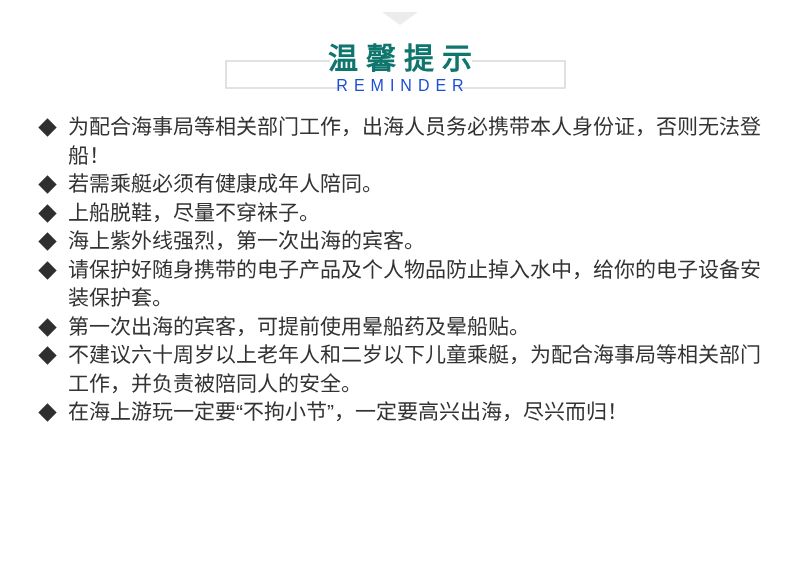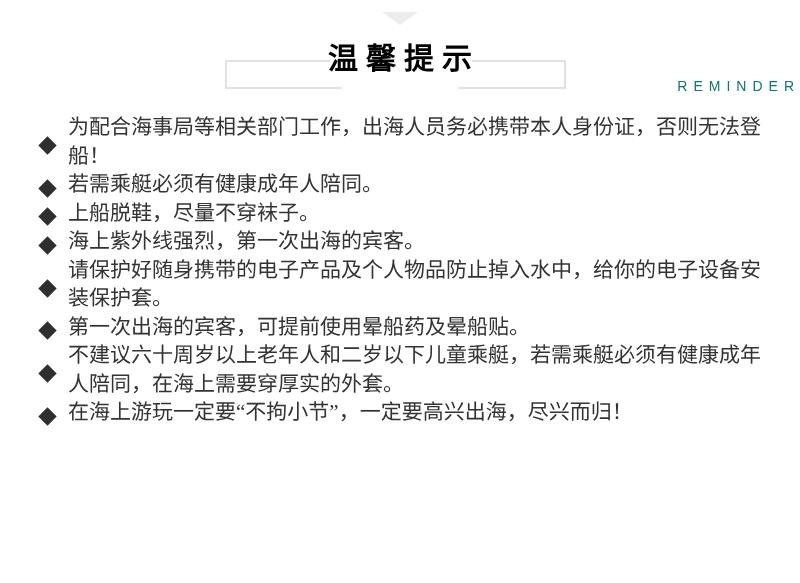--- a/index.html
+++ b/index.html
@@ -16,35 +16,35 @@
     position:absolute;left:50%;top:12px;transform:translateX(-50%);
     width:0;height:0;
     border-left:18px solid transparent;
     border-right:18px solid transparent;
     border-top:13px solid #ececec;
   }
   .bracket-svg{position:absolute;left:0;top:0;width:800px;height:108px;}
   .header-title{
     position:absolute;top:42px;left:0;width:100%;
     text-align:center;font-size:30px;line-height:34px;font-weight:bold;
-    color:#000000;letter-spacing:8px;text-indent:8px;
+    color:#0f766e;letter-spacing:8px;text-indent:8px;
   }
   .header-subtitle{
     position:absolute;top:78px;left:0;width:100%;
-    text-align:right;font-size:14px;line-height:16px;
-    color:#0f766e;letter-spacing:6px;text-indent:6px;
+    text-align:center;font-size:16px;line-height:16px;
+    color:#1d4ed8;letter-spacing:6px;text-indent:6px;
   }
 
   
   .tips{
     list-style:none;margin:0;padding:5px 34px 0 38px;
   }
   .tip{
-    display:flex;align-items:center;
-    font-size:21px;line-height:28.5px;color:#333333;font-family:Liberation Serif, serif;
+    display:flex;align-items:flex-start;
+    font-size:21px;line-height:28.5px;color:#333333;
   }
   .diamond{
     flex:none;width:13px;height:13px;background:#2f2f2f;
     transform:rotate(45deg);
     margin:8px 14px 0 3px;
   }
   .tip-text{flex:1;min-width:0;}
 </style>
 </head>
 <body>
@@ -83,21 +83,21 @@
       <li class="tip">
         <span class="diamond"></span>
         <span class="tip-text">请保护好随身携带的电子产品及个人物品防止掉入水中，给你的电子设备安装保护套。</span>
       </li>
       <li class="tip">
         <span class="diamond"></span>
         <span class="tip-text">第一次出海的宾客，可提前使用晕船药及晕船贴。</span>
       </li>
       <li class="tip">
         <span class="diamond"></span>
-        <span class="tip-text">不建议六十周岁以上老年人和二岁以下儿童乘艇，若需乘艇必须有健康成年人陪同，在海上需要穿厚实的外套。</span>
+        <span class="tip-text">不建议六十周岁以上老年人和二岁以下儿童乘艇，为配合海事局等相关部门工作，并负责被陪同人的安全。</span>
       </li>
       <li class="tip">
         <span class="diamond"></span>
         <span class="tip-text">在海上游玩一定要“不拘小节”，一定要高兴出海，尽兴而归！</span>
       </li>
     </ul>
 
 </div>
 
 </body></html>

